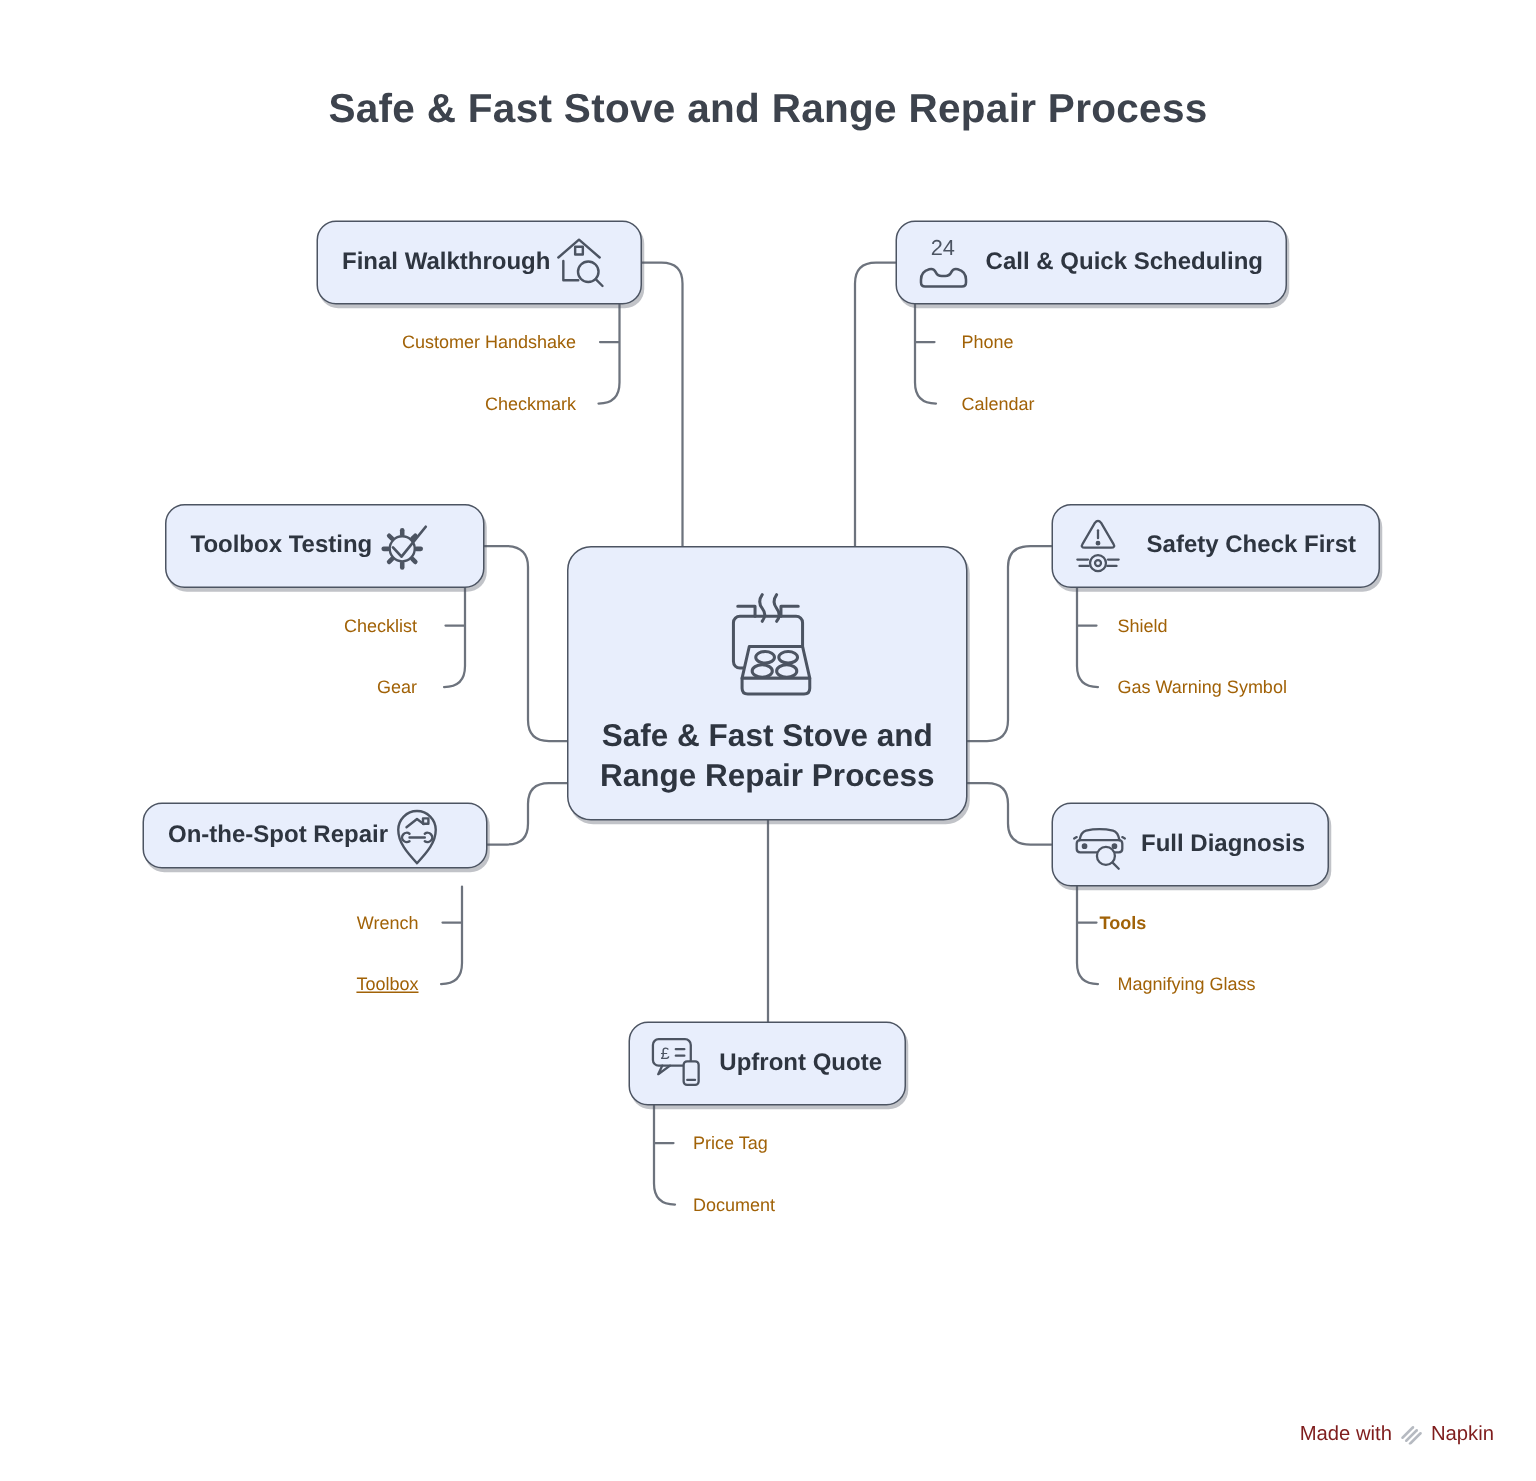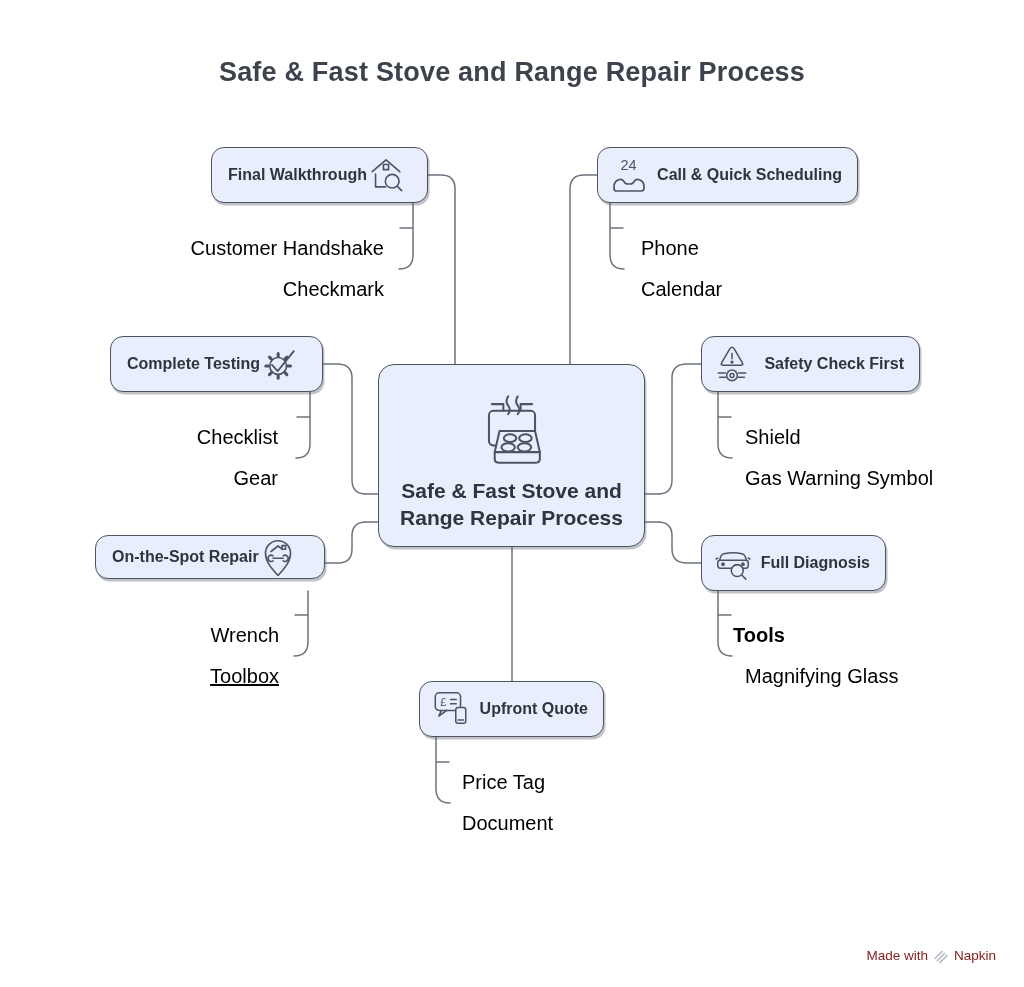--- a/index.html
+++ b/index.html
@@ -24,22 +24,22 @@
   .node__icon{flex:0 0 auto;display:flex;align-items:center;}
   .node--central{
     flex-direction:column;justify-content:flex-start;align-items:center;
     border-radius:16px;padding:26px 10px 0 10px;
   }
   .node--central .central-label{
     margin-top:6px;width:240px;text-align:center;
     font-size:21px;line-height:27px;font-weight:700;color:#2e3540;
   }
   .leaf{
-    position:absolute;z-index:2;font-size:20px;line-height:20px;
-    color:#000000;white-space:nowrap;margin-top:20px;
+    position:absolute;z-index:2;font-size:12px;line-height:20px;
+    color:#a16207;white-space:nowrap;
   }
   .watermark{
     position:absolute;right:28px;bottom:24px;z-index:2;
     display:flex;align-items:center;gap:5px;
     font-size:13.5px;color:#7f1d1d;
   }
   .icon-stroke{stroke:#4c5462;fill:none;stroke-linecap:round;stroke-linejoin:round;}
 </style>
 </head>
 <body>
@@ -110,21 +110,21 @@
         <text x="19.5" y="15" text-anchor="middle" font-size="14.5" fill="#4c5462" font-family="Liberation Sans, sans-serif">24</text>
         <g class="icon-stroke" stroke-width="1.7">
           <path d="M5,31.5 q0,-5.5 5.5,-7 q3,-0.8 4.3,1.9 q1.2,2.6 4,2.6 h2.4 q2.8,0 4,-2.6 q1.3,-2.7 4.3,-1.9 q5.5,1.5 5.5,7 v1.8 q0,2.7 -2.7,2.7 H7.7 q-2.7,0 -2.7,-2.7 Z"></path>
         </g>
       </svg>
     </span>
     <span class="node__label">Call &amp; Quick Scheduling</span>
   </div>
 
   <div class="node" style="left:110px;top:336px;width:213px;height:56px;">
-    <span class="node__label">Complete Testing</span>
+    <span class="node__label">Toolbox Testing</span>
     <span class="node__icon">
       <svg width="42" height="38" viewBox="0 0 44 40">
         <g class="icon-stroke" stroke-width="1.7">
           <circle cx="19" cy="22" r="8.8"></circle>
           <g stroke-width="3.2">
             <path d="M29,22 L32,22"></path>
               <path d="M26.1,29.1 L28.2,31.2"></path>
             <path d="M19,32 L19,35"></path>
               <path d="M11.9,29.1 L9.8,31.2"></path>
             <path d="M9,22 L6,22"></path>

